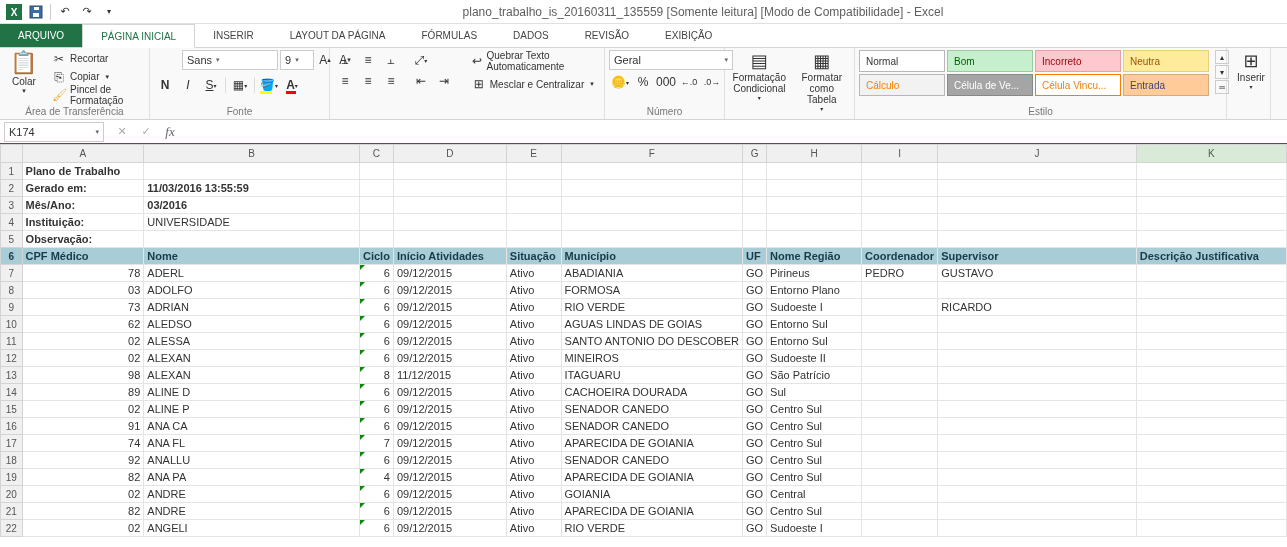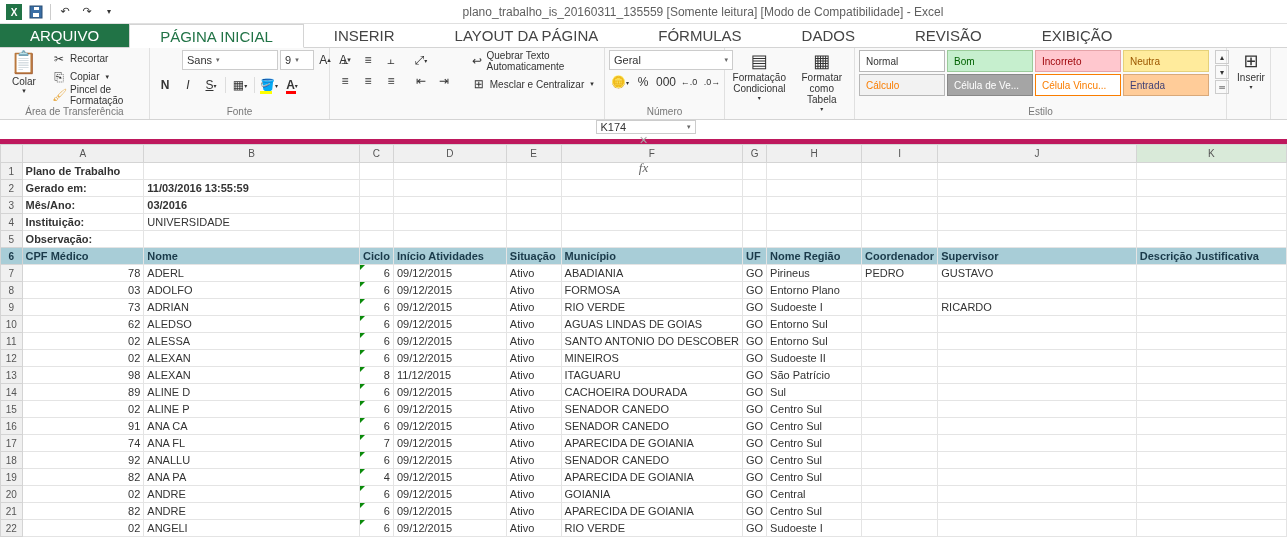--- a/index.html
+++ b/index.html
@@ -7,21 +7,21 @@
 
 
 .title-bar { height: 24px; display: flex; align-items: center; background: #fff; border-bottom: 1px solid #e0e0e0; }
 .qat { display: flex; align-items: center; gap: 2px; padding-left: 4px; }
 .qat-icon { width: 20px; height: 20px; display: flex; align-items: center; justify-content: center; cursor: pointer; }
 .qat-sep { width: 1px; height: 16px; background: #ccc; margin: 0 2px; }
 .title-text { flex: 1; text-align: center; font-size: 12px; color: #5f5f5f; }
 
 
 .tabs { height: 24px; display: flex; align-items: stretch; background: #fff; border-bottom: 1px solid #d4d4d4; }
-.tab { padding: 0 30px; display: flex; align-items: center; font-size: 15px; color: #444; cursor: pointer; text-transform: uppercase; }
+.tab { padding: 0 18px; display: flex; align-items: center; font-size: 10px; color: #444; cursor: pointer; text-transform: uppercase; }
 .tab.file { background: #217346; color: #fff; }
 .tab.active { background: #fff; border: 1px solid #d4d4d4; border-bottom: 1px solid #fff; margin-bottom: -1px; color: #217346; }
 
 
 .ribbon { height: 72px; background: #f9f9f9; border-bottom: 1px solid #d4d4d4; display: flex; }
 .group { border-right: 1px solid #e0e0e0; display: flex; flex-direction: column; padding: 2px 4px 0 4px; }
 .group-body { flex: 1; display: flex; align-items: flex-start; gap: 4px; }
 .group-label { font-size: 10px; color: #777; text-align: center; padding: 1px 0 2px 0; position: relative; }
 .big-btn { display: flex; flex-direction: column; align-items: center; justify-content: center; padding: 2px 4px; cursor: pointer; min-width: 40px; }
 .big-btn .glyph { font-size: 22px; line-height: 1; }
@@ -33,21 +33,21 @@
 .icon-btn { width: 22px; height: 20px; display: flex; align-items: center; justify-content: center; cursor: pointer; font-size: 12px; }
 .font-sel { display: flex; gap: 2px; margin-bottom: 2px; margin-left: 28px; }
 .combo { border: 1px solid #ccc; background: #fff; height: 20px; display: flex; align-items: center; padding: 0 4px; cursor: pointer; font-size: 11px; }
 .combo .arrow { margin-left: 4px; font-size: 7px; color: #666; }
 .style-grid { display: grid; grid-template-columns: repeat(4, 86px); gap: 2px; }
 .style-cell { border: 1px solid #ccc; height: 22px; display: flex; align-items: center; padding: 0 6px; font-size: 10px; cursor: pointer; }
 .style-scroll { display: flex; flex-direction: column; gap: 1px; margin-left: 2px; }
 .style-scroll div { width: 14px; height: 14px; border: 1px solid #ccc; display: flex; align-items: center; justify-content: center; font-size: 8px; cursor: pointer; }
 
 
-.fbar { height: 24px; display: flex; align-items: center; border-bottom: 5px solid #be185d; background: #fff; flex-direction: column; }
+.fbar { height: 24px; display: flex; align-items: center; border-bottom: 1px solid #be185d; background: #fff; }
 .name-box { width: 100px; border: 1px solid #ccc; height: 20px; margin-left: 4px; display: flex; align-items: center; padding: 0 4px; font-size: 11px; }
 .name-box .arrow { margin-left: auto; font-size: 7px; color: #666; }
 .fbar-btn { width: 24px; height: 20px; display: flex; align-items: center; justify-content: center; color: #aaa; cursor: pointer; }
 .fx { font-style: italic; font-family: "Times New Roman", serif; font-size: 13px; color: #666; }
 .formula-input { flex: 1; height: 20px; border: none; outline: none; padding: 0 6px; font-size: 11px; }
 
 
 .grid-wrap { position: relative; height: calc(547px - 24px - 24px - 72px - 24px); overflow: hidden; }
 table.grid { border-collapse: collapse; table-layout: fixed; }
 .col-head th { background: #f0f0f0; border: 1px solid #d4d4d4; font-weight: normal; font-size: 10px; color: #555; height: 18px; text-align: center; position: relative; }

